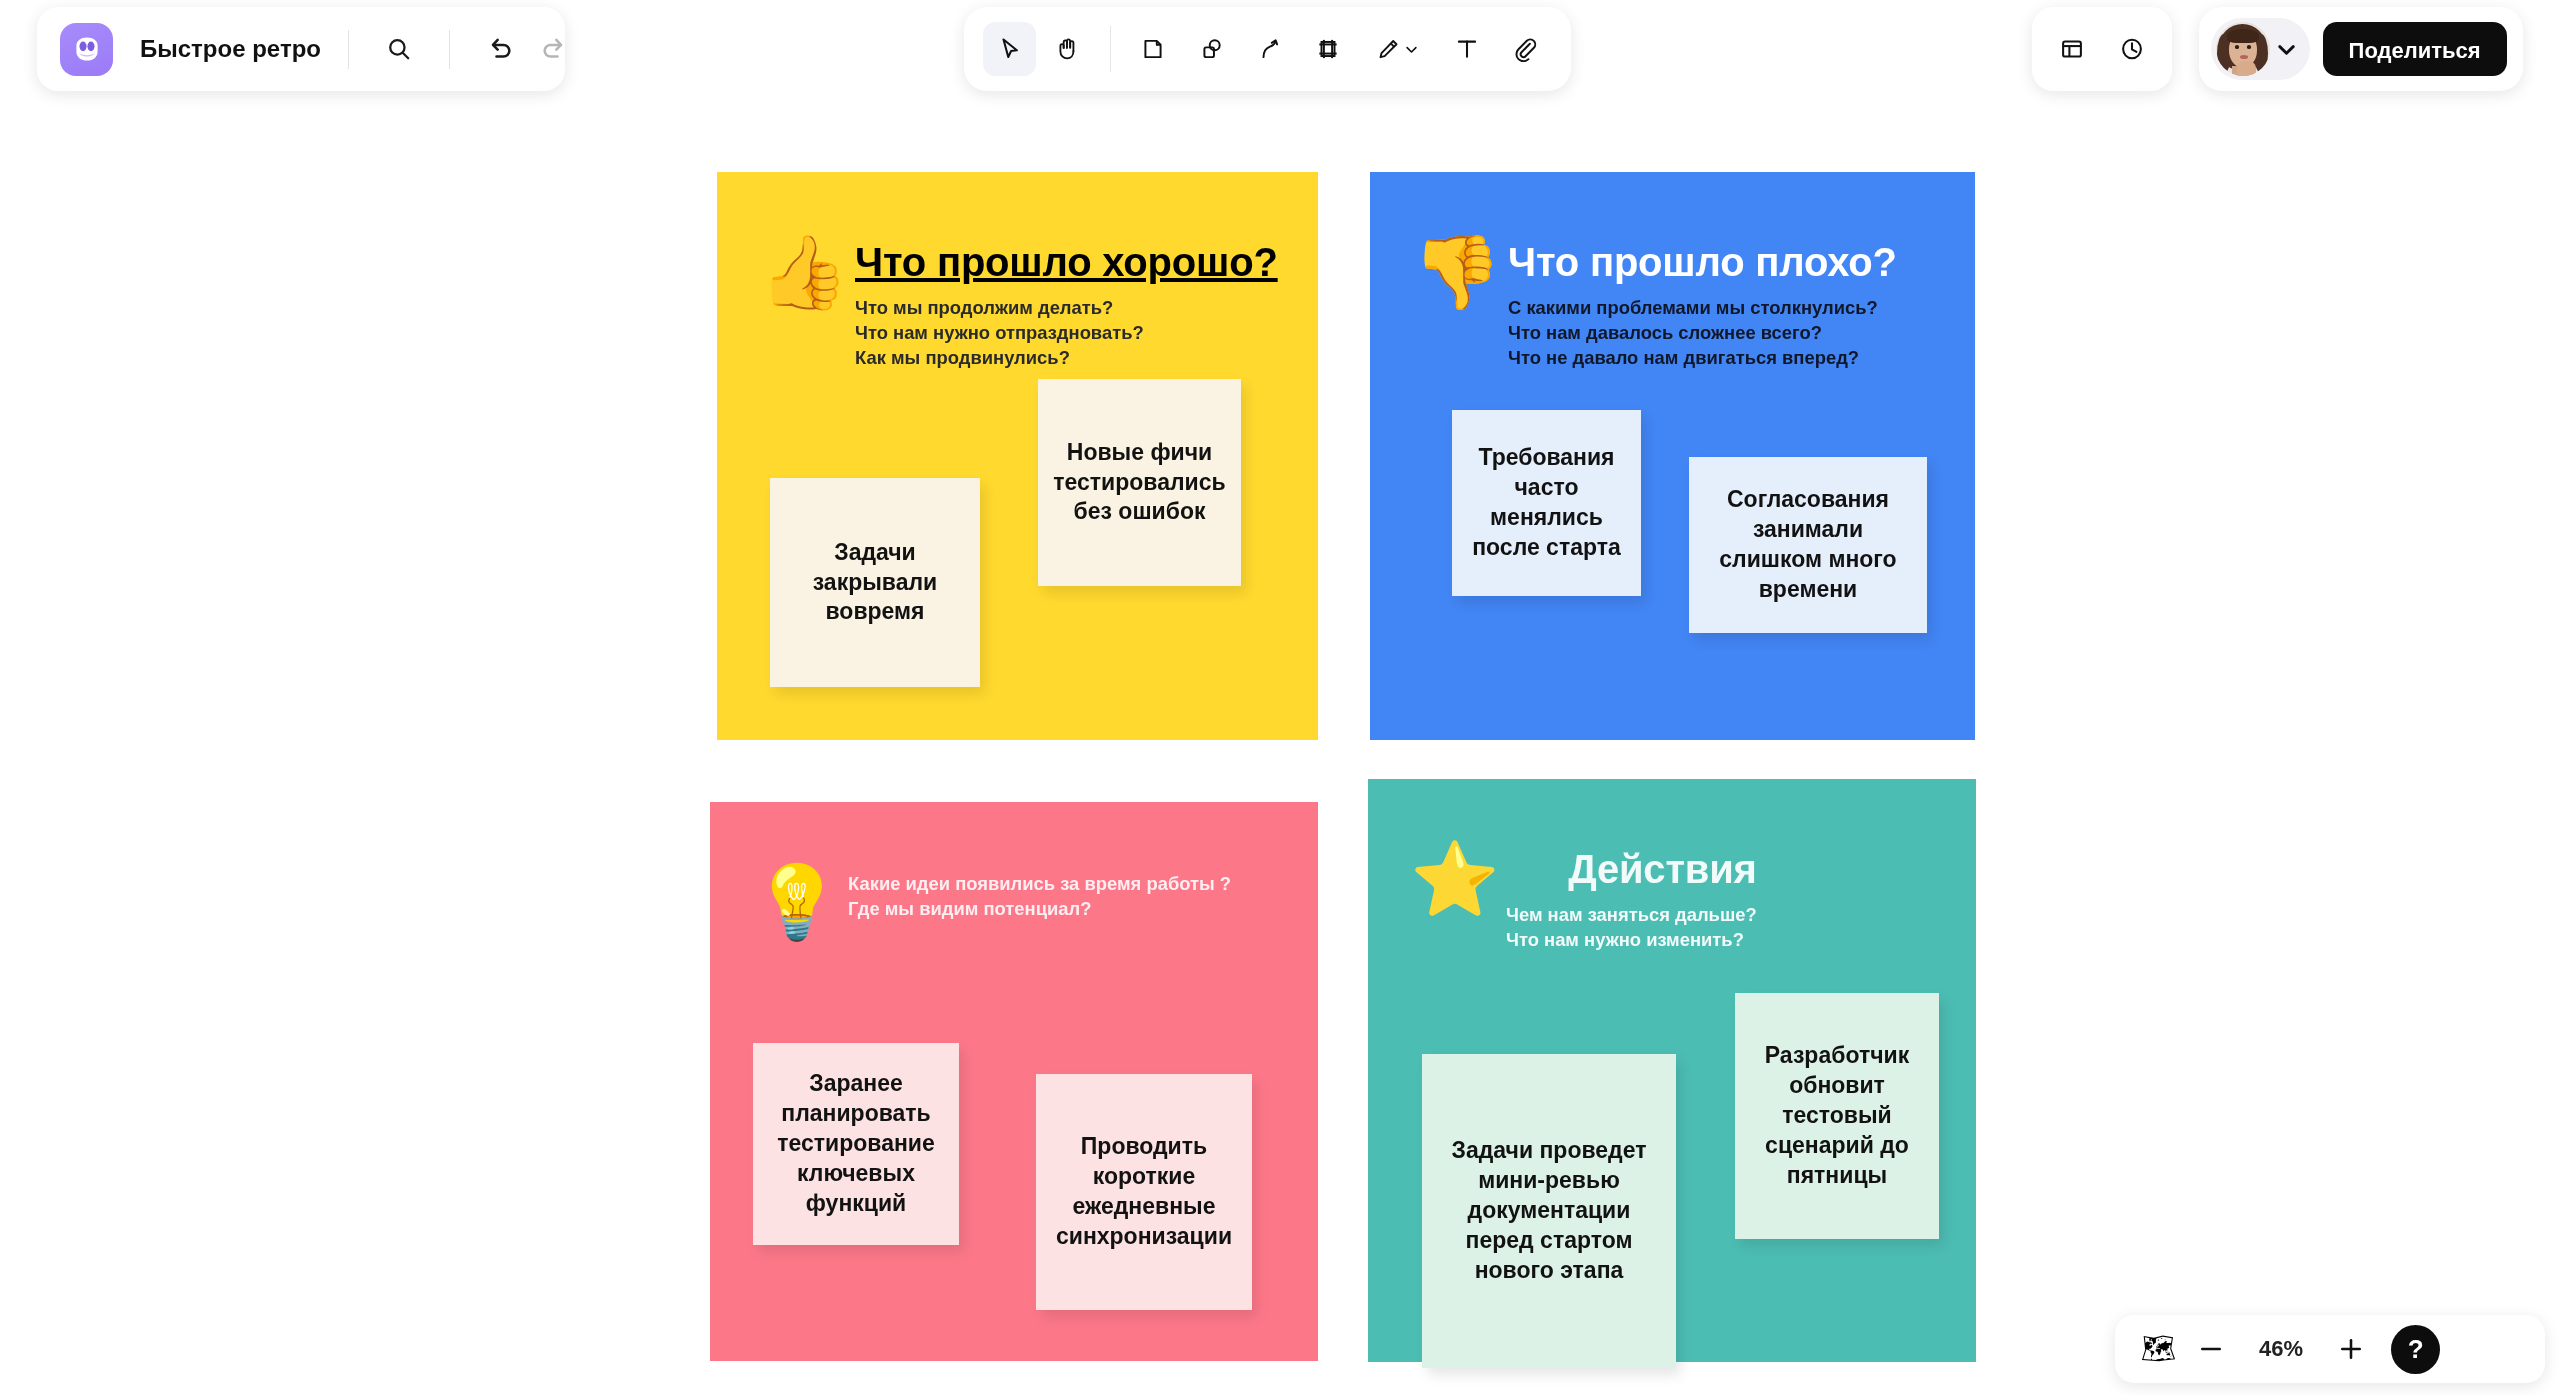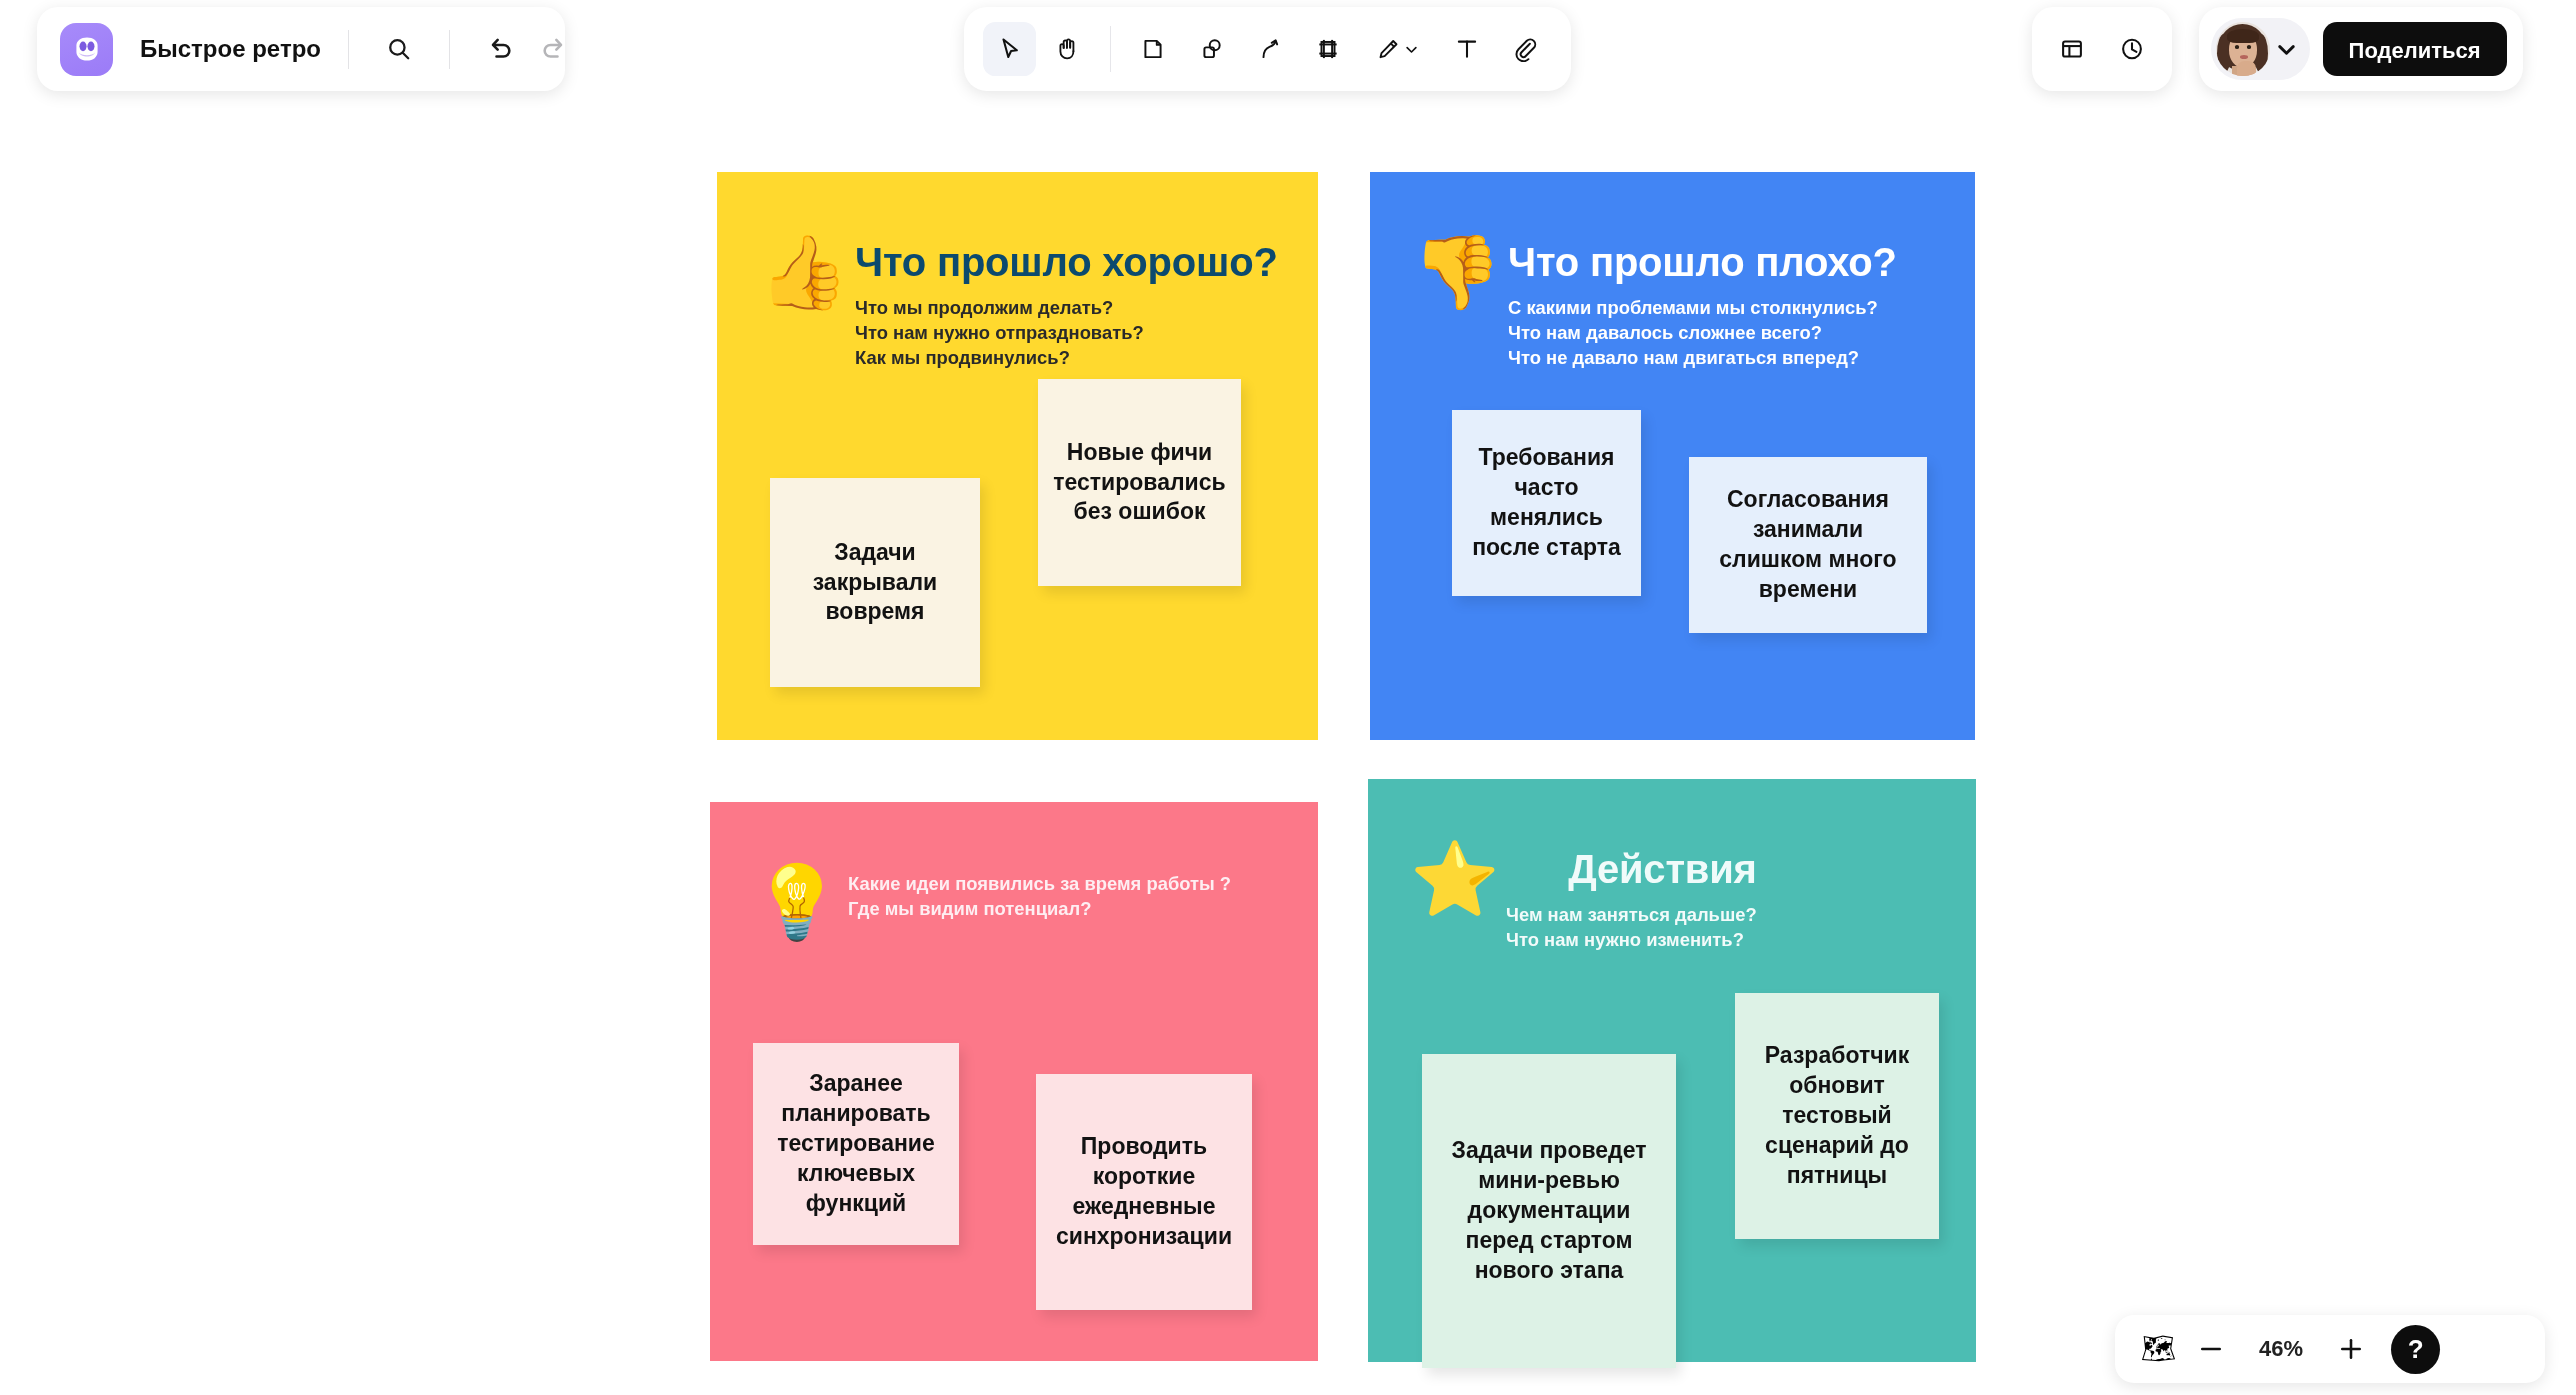--- a/index.html
+++ b/index.html
@@ -42,27 +42,27 @@
     margin-bottom: 10.5px;
   }
   .panel-sub {
     font-size: 18.4px;
     font-weight: 600;
     line-height: 1.38;
   }
 
   
   .p-good { left: 717px; top: 172px; width: 601px; height: 568px; background: #FFD92E; }
-  .p-good .panel-title { color: #0c4a6e; }
+  .p-good .panel-title { color: #000000; text-decoration: underline; }
   .p-good .panel-sub { color: #2a2a2a; }
 
   
   .p-bad { left: 1370px; top: 172px; width: 605px; height: 568px; background: #4285F4; }
   .p-bad .panel-title { color: #ffffff; }
-  .p-bad .panel-sub { color: #ffffff; }
+  .p-bad .panel-sub { color: #0f172a; }
 
   
   .p-ideas { left: 710px; top: 802px; width: 608px; height: 559px; background: #FC7889; }
   .p-ideas .panel-title { color: #fdeef1; }
   .p-ideas .panel-sub { color: #feeef2; }
 
   
   .p-actions { left: 1368px; top: 779px; width: 608px; height: 583px; background: #4CBDB3; }
   .p-actions .panel-title { color: #f0fbfa; text-align: right; }
   .p-actions .panel-sub { color: #f2fbfa; }

